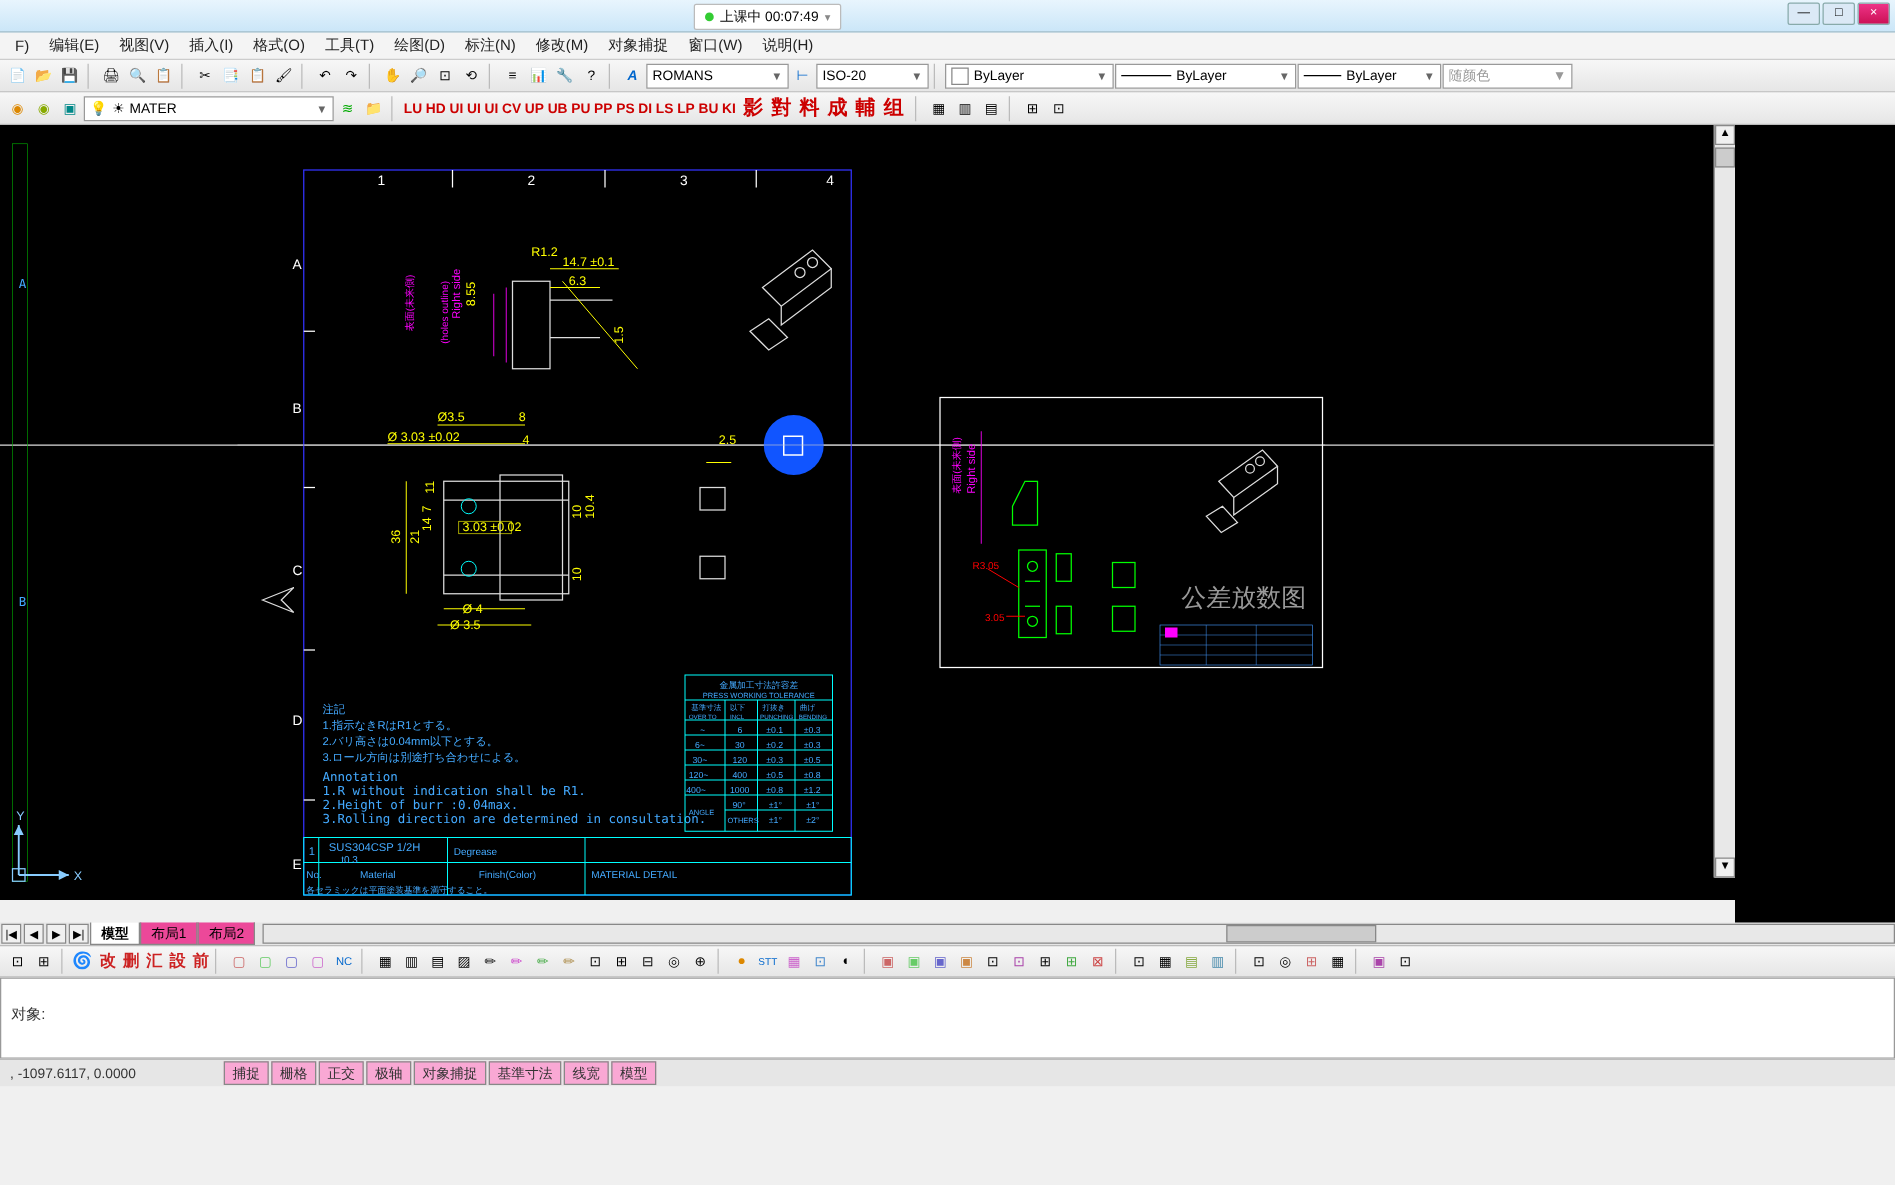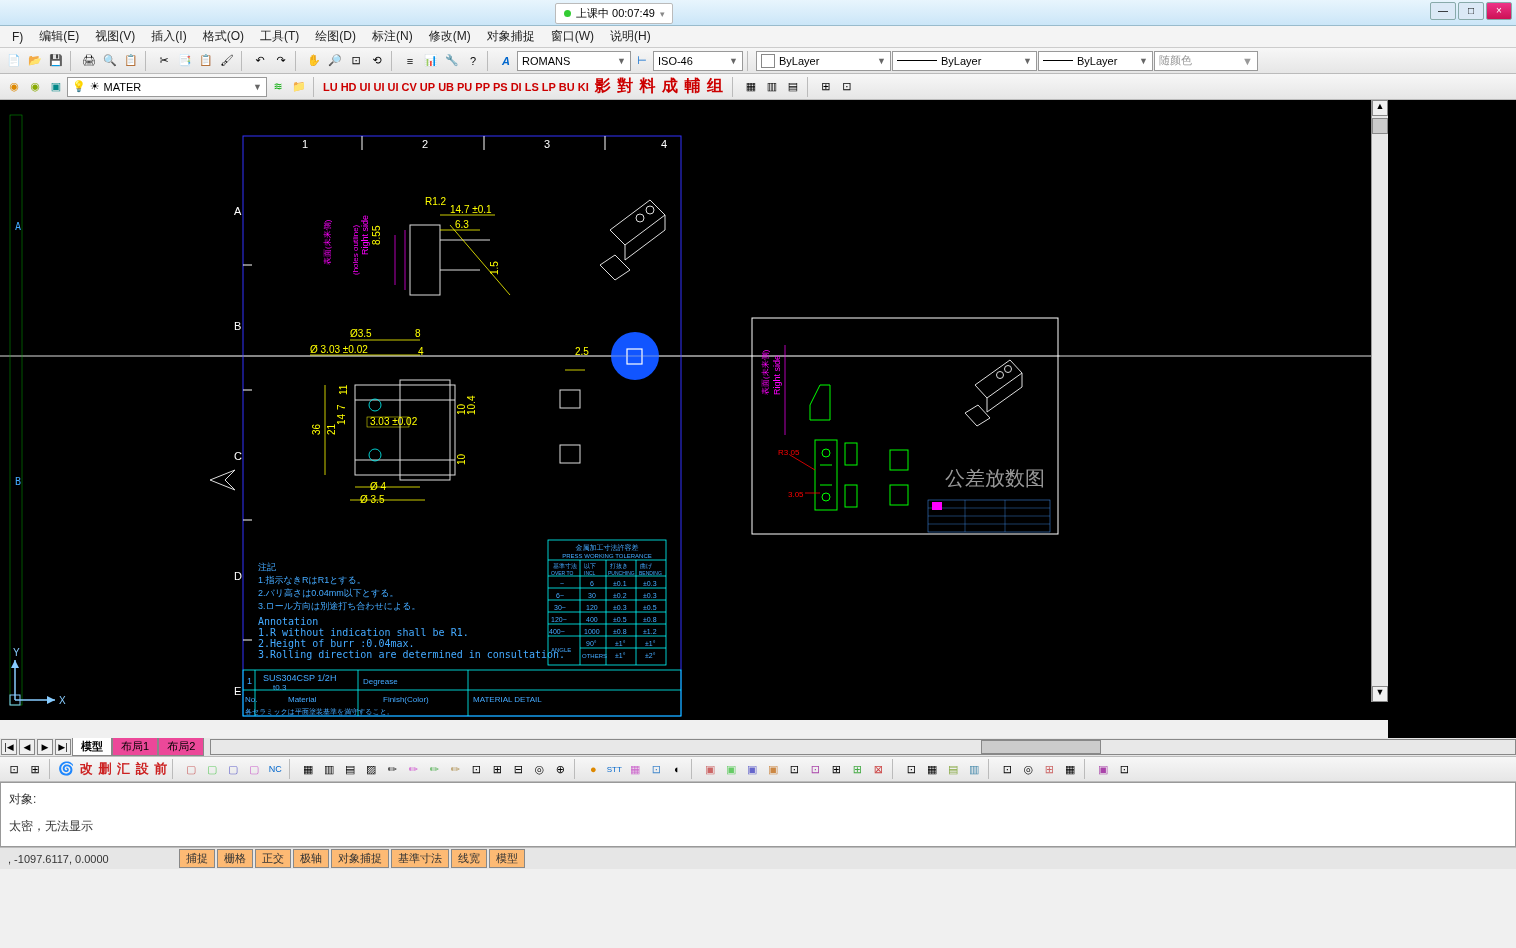--- a/index.html
+++ b/index.html
@@ -89,37 +89,37 @@
   .bottom-toolbar {
     height: 26px;
     background: linear-gradient(#f7f7f7,#e6e6e6);
     border-top: 1px solid #bbb; border-bottom: 1px solid #bbb;
     display: flex; align-items: center; padding: 0 4px; gap: 1px;
   }
   .cmdline {
     height: 65px;
     border: 1px solid #999;
     background: #fff;
-    padding: 8px 8px;
+    padding: 20px 8px;
     font-size: 12px;
     color: #333;
     overflow: hidden;
   }
   .statusbar {
     height: 22px;
     background: #e6e6e6;
     border-top: 1px solid #bbb;
     display: flex;
     align-items: center;
     padding: 0 8px;
     font-size: 11px;
     color: #333;
   }
   .status-coords { width: 170px; }
-  .status-toggle { border: 1px solid #888; padding: 1px 6px; margin: 0 1px; background: #fdba74; cursor: pointer; font-size: 11px; }
+  .status-toggle { border: 1px solid #888; padding: 1px 6px; margin: 0 1px; background: #f9a8d4; cursor: pointer; font-size: 11px; }
   .drawing-svg { position: absolute; top: 0; left: 0; }
   .dim-text { fill: #ff0; font-size: 10px; font-family: Arial; }
   .note-text { fill: #4af; font-size: 10px; font-family: monospace; }
   .white-line { stroke: #ddd; stroke-width: 1; fill: none; }
   .yellow-line { stroke: #ff0; stroke-width: 0.8; fill: none; }
   .cyan-line { stroke: #0ff; stroke-width: 0.8; fill: none; }
   .green-line { stroke: #0f0; stroke-width: 1; fill: none; }
   .magenta-line { stroke: #f0f; stroke-width: 0.7; fill: none; }
   .red-line { stroke: #f00; stroke-width: 0.8; fill: none; }
   .blue-box { stroke: #33f; stroke-width: 1; fill: none; }
@@ -187,21 +187,21 @@
   <div class="tbtn">🔧</div>
   <div class="tbtn">?</div>
   <div class="sep"></div>
   <div class="tbtn" style="color:#06c;font-style:italic;font-weight:bold">A</div>
   <div class="combo" style="width:114px">
     <span>ROMANS</span>
       <span class="arr">▼</span>
   </div>
   <div class="tbtn" style="color:#06c">⊢</div>
   <div class="combo" style="width:90px">
-    <span>ISO-46</span>
+    <span>ISO-20</span>
       <span class="arr">▼</span>
   </div>
   <div class="sep"></div>
   <div class="combo" style="width:135px">
     <span class="layer-swatch"></span>
     <span>ByLayer</span>
       <span class="arr">▼</span>
   </div>
   <div class="combo" style="width:145px">
     <span style="border-top:1px solid #000;width:40px"></span>
@@ -581,21 +581,20 @@
   <div class="tbtn" style="color:#c66">⊞</div>
   <div class="tbtn">▦</div>
   <div class="sep"></div>
   <div class="tbtn" style="color:#a4a">▣</div>
   <div class="tbtn">⊡</div>
 </div>
 
 <div class="cmdline">
   <div>对象:</div>
   <div style="height:10px"></div>
-  <div>太密，无法显示</div>
 </div>
 
 <div class="statusbar">
   <div class="status-coords">, -1097.6117, 0.0000</div>
   <div class="status-toggle">捕捉</div>
   <div class="status-toggle">栅格</div>
   <div class="status-toggle">正交</div>
   <div class="status-toggle">极轴</div>
   <div class="status-toggle">对象捕捉</div>
   <div class="status-toggle">基準寸法</div>

